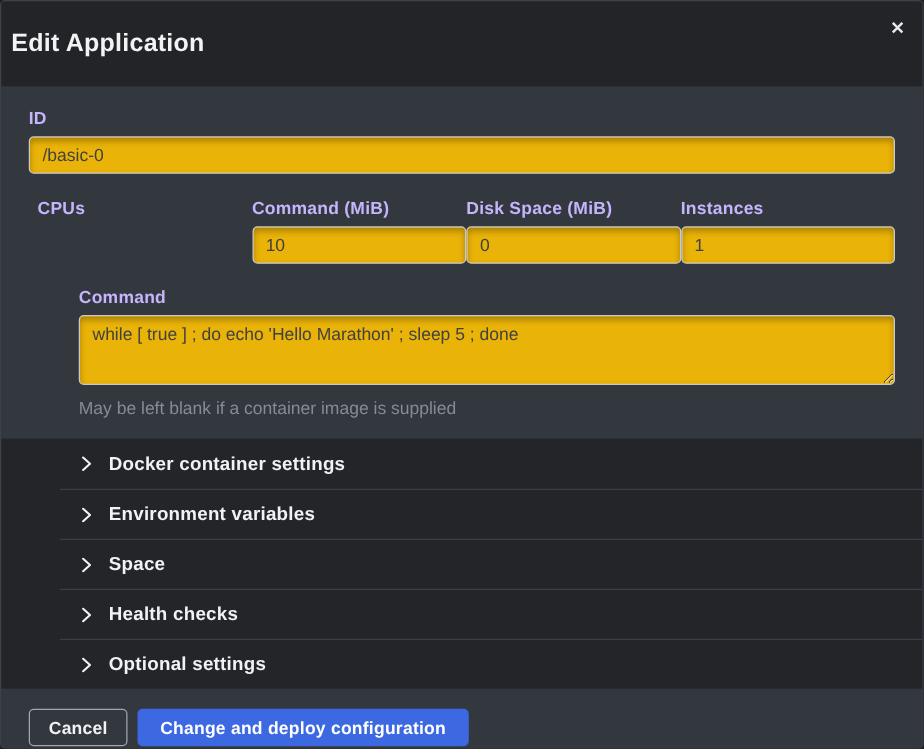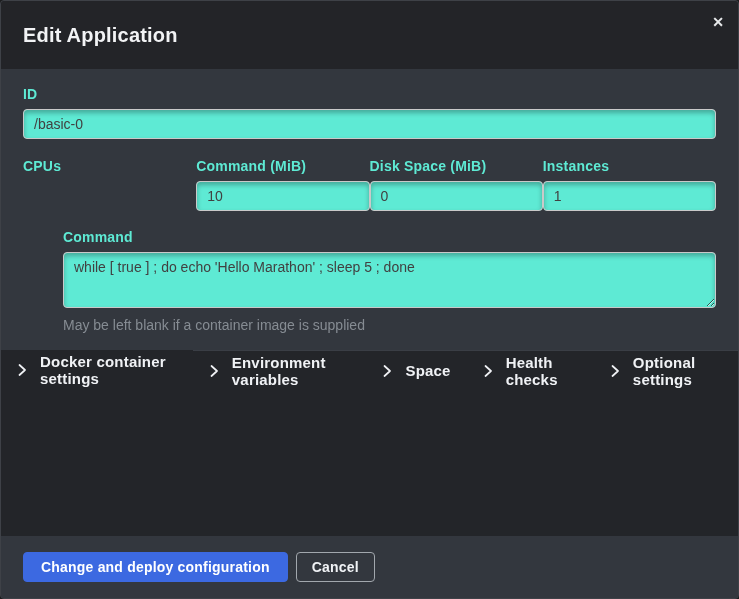--- a/index.html
+++ b/index.html
@@ -18,21 +18,21 @@
     flex-direction: column;
   }
   
   .modal-header {
     height: 68px;
     background: #232428;
     flex: 0 0 auto;
     display: flex;
     align-items: center;
     justify-content: space-between;
-    padding: 0 22px;
+    padding: 0 8px;
     position: relative;
   }
   .modal-title {
     color: #f2f3f5;
     font-size: 20px;
     font-weight: 700;
     letter-spacing: .2px;
   }
   .close-btn {
     position: absolute;
@@ -48,61 +48,63 @@
     font-family: "Liberation Sans", sans-serif;
   }
   
   .modal-form {
     background: #33373e;
     padding: 17px 22px 17px 22px;
     flex: 0 0 auto;
   }
   .field-label {
     display: block;
-    color: #5eead4;
+    color: #c4b5fd;
     font-size: 14px;
     font-weight: 700;
     margin-bottom: 7px;
     letter-spacing: .2px;
   }
   .text-input, .text-area {
     width: 100%;
-    background: #5eead4;
+    background: #eab308;
     border: 1px solid #c9c9c9;
     border-radius: 4px;
     box-shadow: inset 0 3px 5px rgba(0,0,0,0.28);
     color: #414141;
     font-size: 14px;
     font-family: "Liberation Sans", sans-serif;
     padding: 5px 10px;
     outline: none;
   }
   .text-input { height: 30px; }
   .text-area {
     height: 56px;
     resize: vertical;
     line-height: 1.35;
   }
   .field-row {
     display: flex;
     margin-top: 19px;
+    margin-left: 7px;
   }
   .field-row .field { flex: 1 1 0; }
   .field-command { margin-top: 18px; padding-left: 40px; }
   .help-text {
     color: #868c93;
     font-size: 14px;
     margin-top: 5px;
   }
   
   .sections {
     background: #232529;
     flex: 1 1 auto;
     display: flex;
-    flex-direction: row;
+    flex-direction: column;
+    padding-left: 47px;
   }
   .section-row {
     height: 40px;
     display: flex;
     align-items: center;
     padding: 0 16px;
     cursor: pointer;
     border-top: 1px solid #3a3e45;
   }
   .section-row:first-child { border-top: none; }
@@ -236,17 +238,17 @@
         <svg width="10" height="12" viewBox="0 0 10 12">
             <path d="M2.5 1 L8 6 L2.5 11" fill="none" stroke="#f0f2f5" stroke-width="1.7" stroke-linecap="round" stroke-linejoin="round"></path>
           </svg>
       </span>
       <span class="section-label">Optional settings</span>
     </div>
 
   </div>
 
   <div class="modal-footer">
+    <button class="btn btn-cancel">Cancel</button>
     <button class="btn btn-primary">Change and deploy configuration</button>
-    <button class="btn btn-cancel">Cancel</button>
   </div>
 
 </div>
 
 </body></html>

